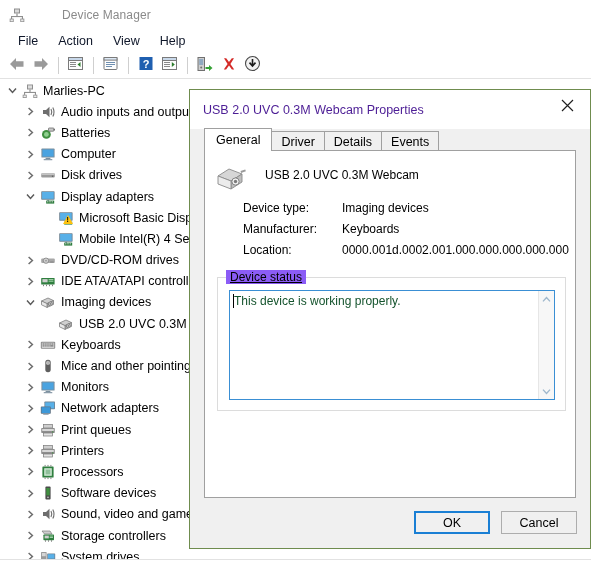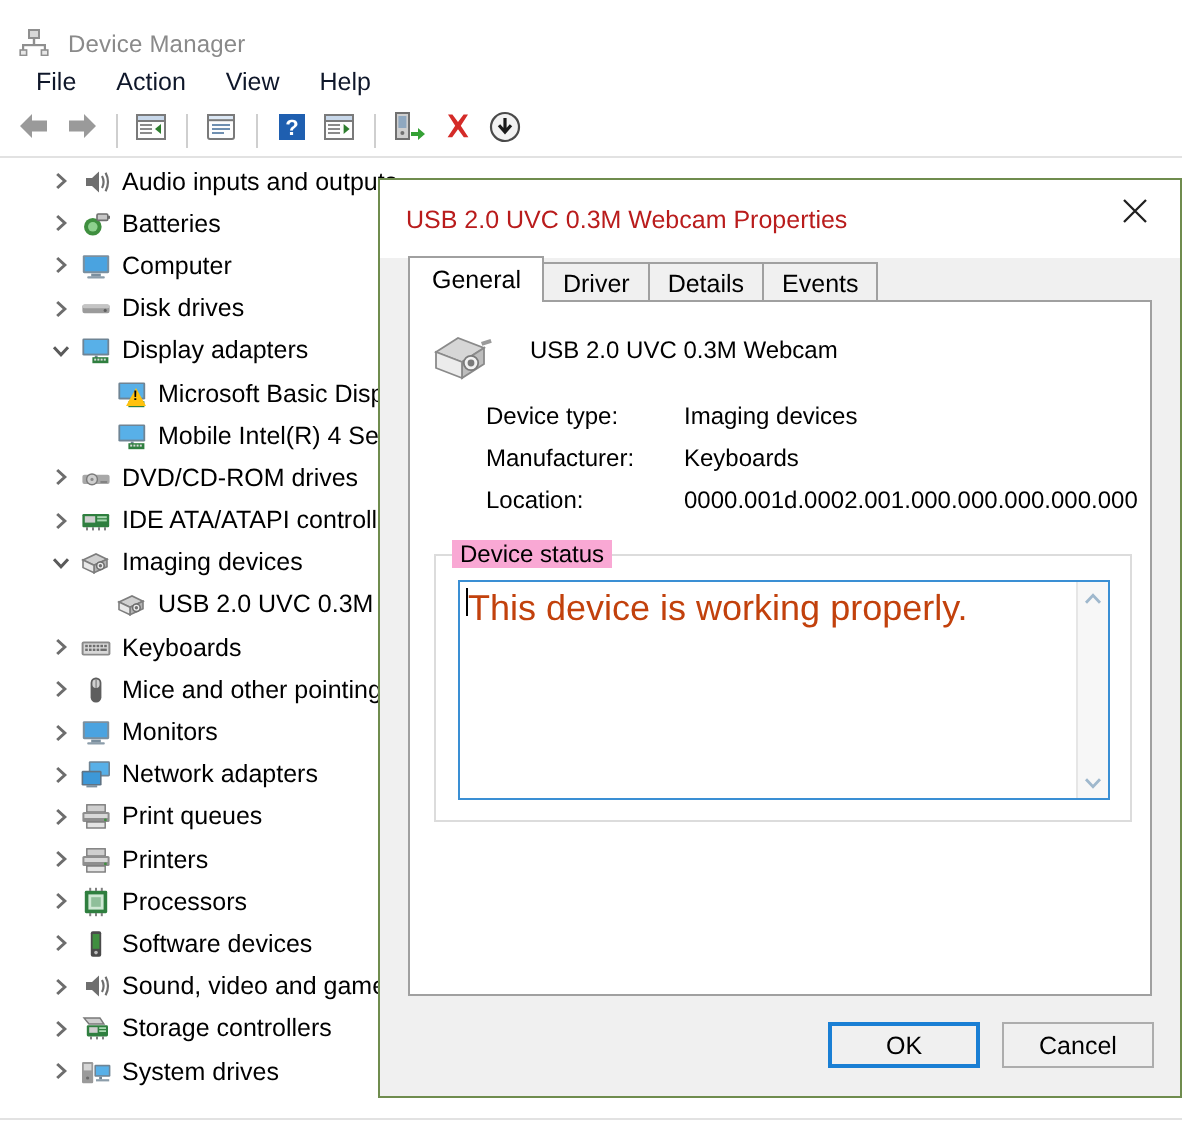--- a/index.html
+++ b/index.html
@@ -16,22 +16,23 @@
   #app {
     position: relative;
     width: 591px; height: 570px;
     background: #ffffff;
   }
 
   .titlebar {
     position: absolute; left: 0; top: 0;
     width: 591px; height: 29px;
     background: #ffffff;
-    display: flex; align-items: flex-end;
+    display: flex; align-items: center;
     padding-left: 9px;
+    gap: 28px;
   }
   .titlebar-icon {
     width: 16px; height: 16px;
     position: relative;
     flex: 0 0 16px;
   }
   .titlebar-title {
     font-size: 12px;
     color: #8a8a8a;
     margin-left: 9px;
@@ -120,21 +121,21 @@
     box-shadow: 0 0 0 0 rgba(0,0,0,0);
   }
   .dlg-title {
     height: 39px;
     background: #ffffff;
     display: flex; align-items: center;
     position: relative;
   }
   .dlg-title-text {
     font-size: 12.5px;
-    color: #b91c1c;
+    color: #4c1d95;
     margin-left: 13px;
     white-space: nowrap;
     text-align: center;
   }
   .dlg-close {
     position: absolute;
     right: 0; top: 0;
     width: 45px; height: 31px;
     display: flex; align-items: center; justify-content: center;
     color: #000;
@@ -211,39 +212,40 @@
 
   .groupbox {
     position: absolute;
     left: 12px; top: 126px;
     width: 349px; height: 134px;
     border: 1px solid #dcdcdc;
   }
   .gb-legend {
     position: absolute;
     left: 8px; top: -8px;
-    background: #f9a8d4;
+    background: #8b5cf6;
     padding: 0 4px;
     font-size: 12px;
     color: #000;
     white-space: nowrap;
+    text-decoration: underline;
   }
   .statusbox {
     position: absolute;
     left: 11px; top: 12px;
     width: 326px; height: 110px;
     background: #ffffff;
     border: 1px solid #3a8fd4;
     display: flex;
   }
   .statustext {
     flex: 1 1 auto;
     padding: 3px 0 0 4px;
-    font-size: 18px;
-    color: #c2410c;
+    font-size: 12px;
+    color: #14532d;
     position: relative;
     white-space: nowrap;
   }
   .caret {
     position: absolute;
     left: 3px; top: 3px;
     width: 1px; height: 14px;
     background: #000;
   }
   .sbar {
@@ -432,20 +434,42 @@
           <circle cx="8.5" cy="8.5" r="7" fill="#f2f2f2" stroke="#4a4a4a" stroke-width="1.1"></circle>
           <path d="M8.5 4 L8.5 10 M5.5 7.6 L8.5 11 L11.5 7.6" fill="none" stroke="#1a1a1a" stroke-width="1.6"></path>
         </svg>
       </span>
     </div>
 
   </div>
 
   <div class="treepane">
 
+    <div class="trow" style="padding-left:4px;">
+      <span class="chev">
+        <svg width="9" height="9" viewBox="0 0 9 9">
+            <path d="M1 2.6 L4.5 6.4 L8 2.6" fill="none" stroke="#5a5a5a" stroke-width="1.5"></path>
+          </svg>
+      </span>
+      <span class="ticon">
+        <svg width="16" height="16" viewBox="0 0 16 16">
+          <rect x="5" y="1.5" width="6" height="5" fill="#8f8f8f"></rect>
+          <rect x="6" y="2.4" width="4" height="3.1" fill="#dcdcdc"></rect>
+          <rect x="7.4" y="6.5" width="1.2" height="2.4" fill="#8f8f8f"></rect>
+          <rect x="2" y="8.9" width="12" height="1.1" fill="#8f8f8f"></rect>
+          <rect x="2" y="10" width="1.1" height="1.9" fill="#8f8f8f"></rect>
+          <rect x="12.9" y="10" width="1.1" height="1.9" fill="#8f8f8f"></rect>
+          <rect x="0.7" y="11.7" width="4" height="3.3" fill="#8f8f8f"></rect>
+          <rect x="1.5" y="12.5" width="2.4" height="1.7" fill="#ececec"></rect>
+          <rect x="11.3" y="11.7" width="4" height="3.3" fill="#8f8f8f"></rect>
+          <rect x="12.1" y="12.5" width="2.4" height="1.7" fill="#ececec"></rect>
+        </svg>
+      </span>
+      <span class="tlabel">Marlies-PC</span>
+    </div>
 
     <div id="tree-children">
         <div class="trow" style="padding-left: 22px;">
           <span class="chev">
             <svg width="9" height="9" viewBox="0 0 9 9">
               <path d="M2.6 1 L6.4 4.5 L2.6 8" fill="none" stroke="#6d6d6d" stroke-width="1.5"></path>
             </svg>
           </span>
           <span class="ticon">
             <svg width="16" height="16" viewBox="0 0 16 16">

